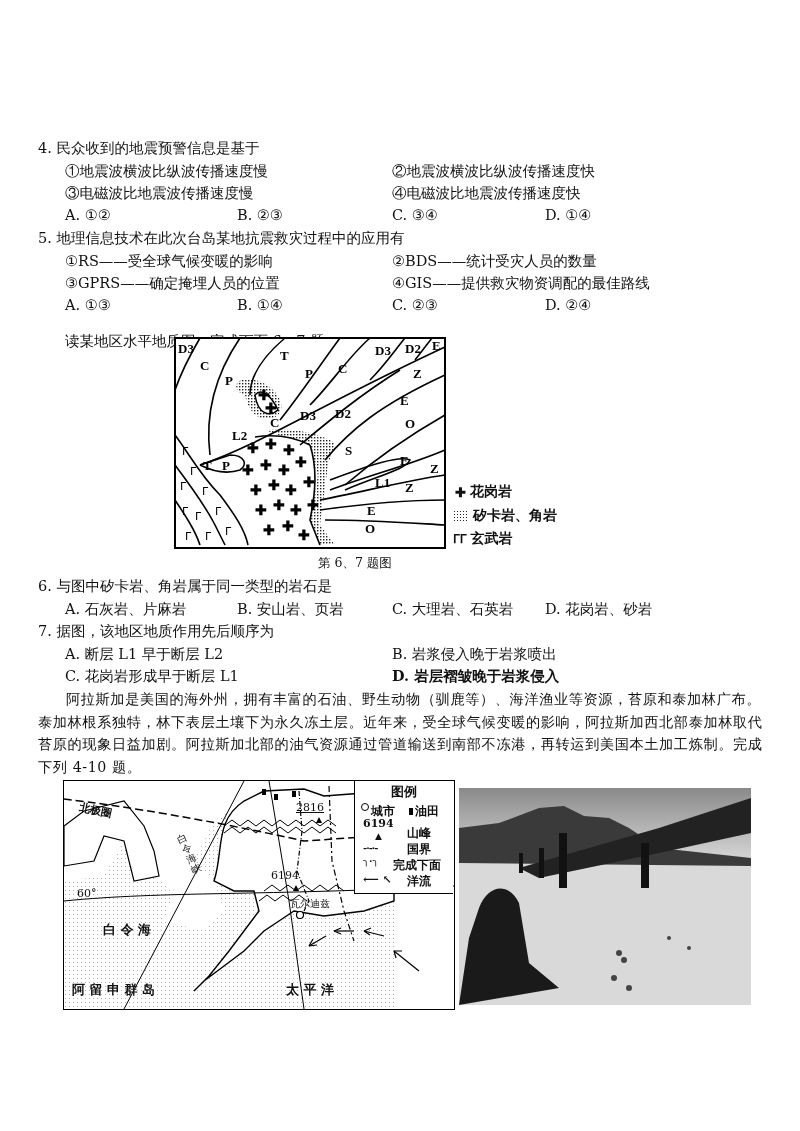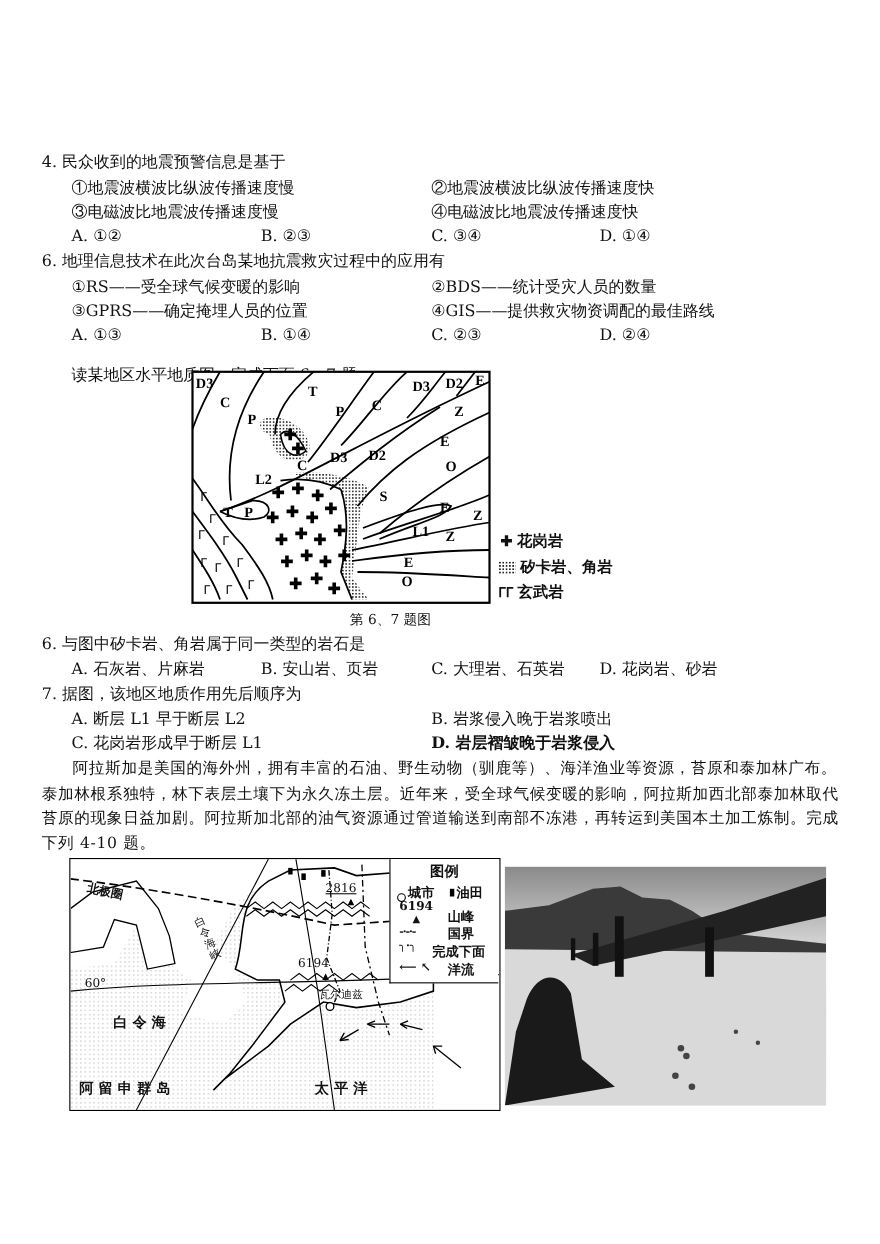--- a/index.html
+++ b/index.html
@@ -18,21 +18,21 @@
 <div class="line" style="left:38px;top:139px;">4. 民众收到的地震预警信息是基于</div>
 <div class="line" style="left:65px;top:162px;">①地震波横波比纵波传播速度慢</div>
 <div class="line" style="left:392px;top:162px;">②地震波横波比纵波传播速度快</div>
 <div class="line" style="left:65px;top:184px;">③电磁波比地震波传播速度慢</div>
 <div class="line" style="left:392px;top:184px;">④电磁波比地震波传播速度快</div>
 <div class="line" style="left:65px;top:206px;">A. ①②</div>
 <div class="line" style="left:237px;top:206px;">B. ②③</div>
 <div class="line" style="left:392px;top:206px;">C. ③④</div>
 <div class="line" style="left:545px;top:206px;">D. ①④</div>
 
-<div class="line" style="left:38px;top:229px;">6. 地理信息技术在此次台岛某地抗震救灾过程中的应用有</div>
+<div class="line" style="left:38px;top:229px;">5. 地理信息技术在此次台岛某地抗震救灾过程中的应用有</div>
 <div class="line" style="left:65px;top:252px;">①RS——受全球气候变暖的影响</div>
 <div class="line" style="left:392px;top:252px;">②BDS——统计受灾人员的数量</div>
 <div class="line" style="left:65px;top:274px;">③GPRS——确定掩埋人员的位置</div>
 <div class="line" style="left:392px;top:274px;">④GIS——提供救灾物资调配的最佳路线</div>
 <div class="line" style="left:65px;top:296px;">A. ①③</div>
 <div class="line" style="left:237px;top:296px;">B. ①④</div>
 <div class="line" style="left:392px;top:296px;">C. ②③</div>
 <div class="line" style="left:545px;top:296px;">D. ②④</div>
 
 <div class="line" style="left:65px;top:332px;">读某地区水平地质图，完成下面 6、7 题。</div>
@@ -217,21 +217,21 @@
   <div style="position:absolute;left:120px;top:50px;font-size:10px;width:12px;line-height:11px;white-space:normal;transform:rotate(-25deg);">白令海峡</div>
   <div style="position:absolute;left:25px;top:140px;font-size:13px;font-weight:bold;padding-left:14px;">白 令 海</div>
   <div style="position:absolute;left:8px;top:200px;font-size:13px;font-weight:bold;">阿 留 申 群 岛</div>
   <div style="position:absolute;left:222px;top:200px;font-size:13px;font-weight:bold;">太 平 洋</div>
   <div style="position:absolute;left:226px;top:116px;font-size:10px;">瓦尔迪兹</div>
   <div style="position:absolute;left:232px;top:20px;font-size:11px;text-decoration:underline;">2816</div>
   <div style="position:absolute;left:207px;top:88px;font-size:11px;">6194</div>
 
   <div style="position:absolute;left:290px;top:0;width:98px;height:112px;background:#fff;border-left:1.5px solid #000;border-bottom:1.5px solid #000;font-size:12px;font-weight:bold;">
     <div style="text-align:center;font-size:13px;margin-top:2px;">图例</div>
-    <div style="position:absolute;left:6px;top:22px;display:flex;gap:2px;align-items:flex-end;">
+    <div style="position:absolute;left:6px;top:22px;display:flex;gap:2px;align-items:flex-start;">
       <span style="display:inline-block;width:6px;height:6px;border:1.3px solid #000;border-radius:50%;"></span>
       <span>城市</span>
     </div>
     <div style="position:absolute;left:54px;top:22px;display:flex;gap:2px;align-items:center;">
       <span style="display:inline-block;width:4px;height:7px;background:#000;"></span>
       <span>油田</span>
     </div>
     <div style="position:absolute;left:8px;top:36px;font-size:11px;">6194</div>
     <div style="position:absolute;left:20px;top:50px;font-size:9px;">▲</div>
     <div style="position:absolute;left:52px;top:44px;">山峰</div>

